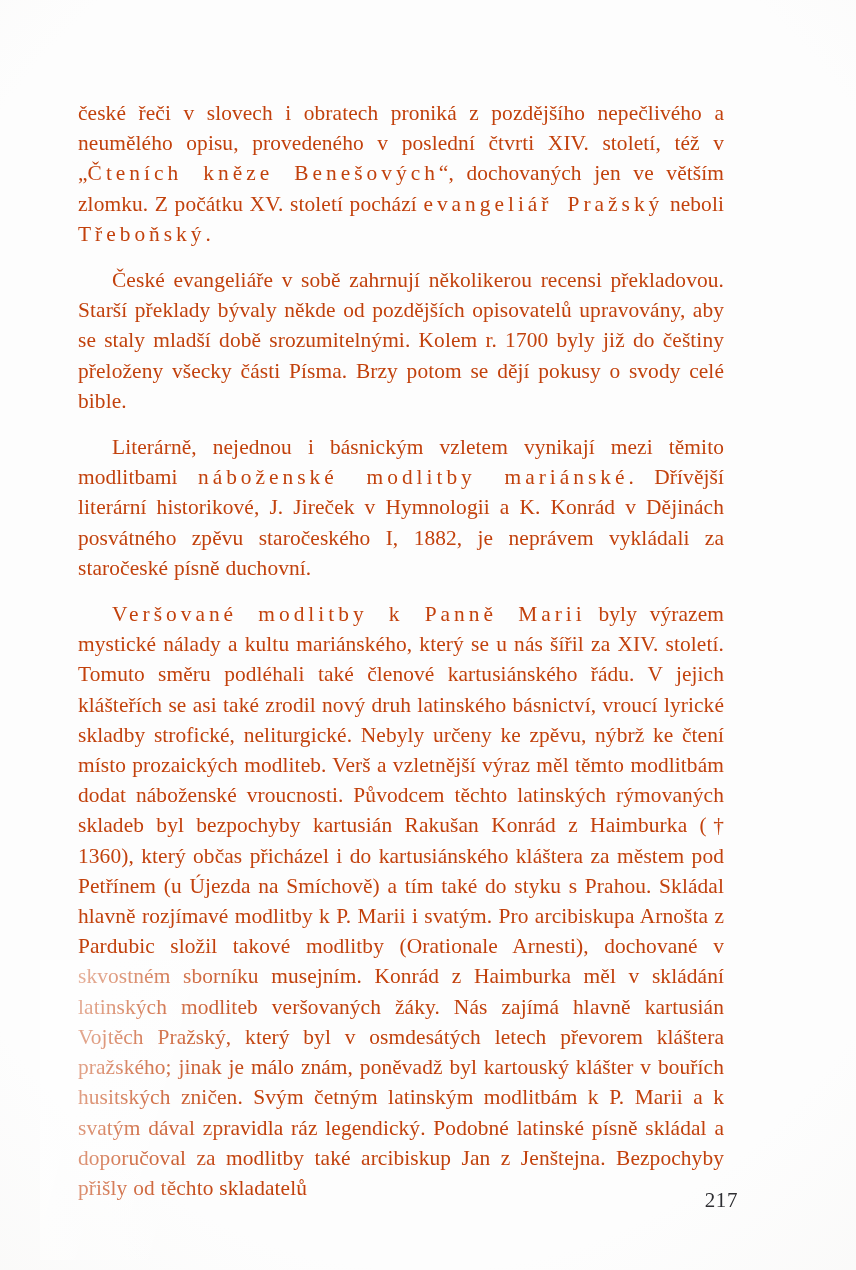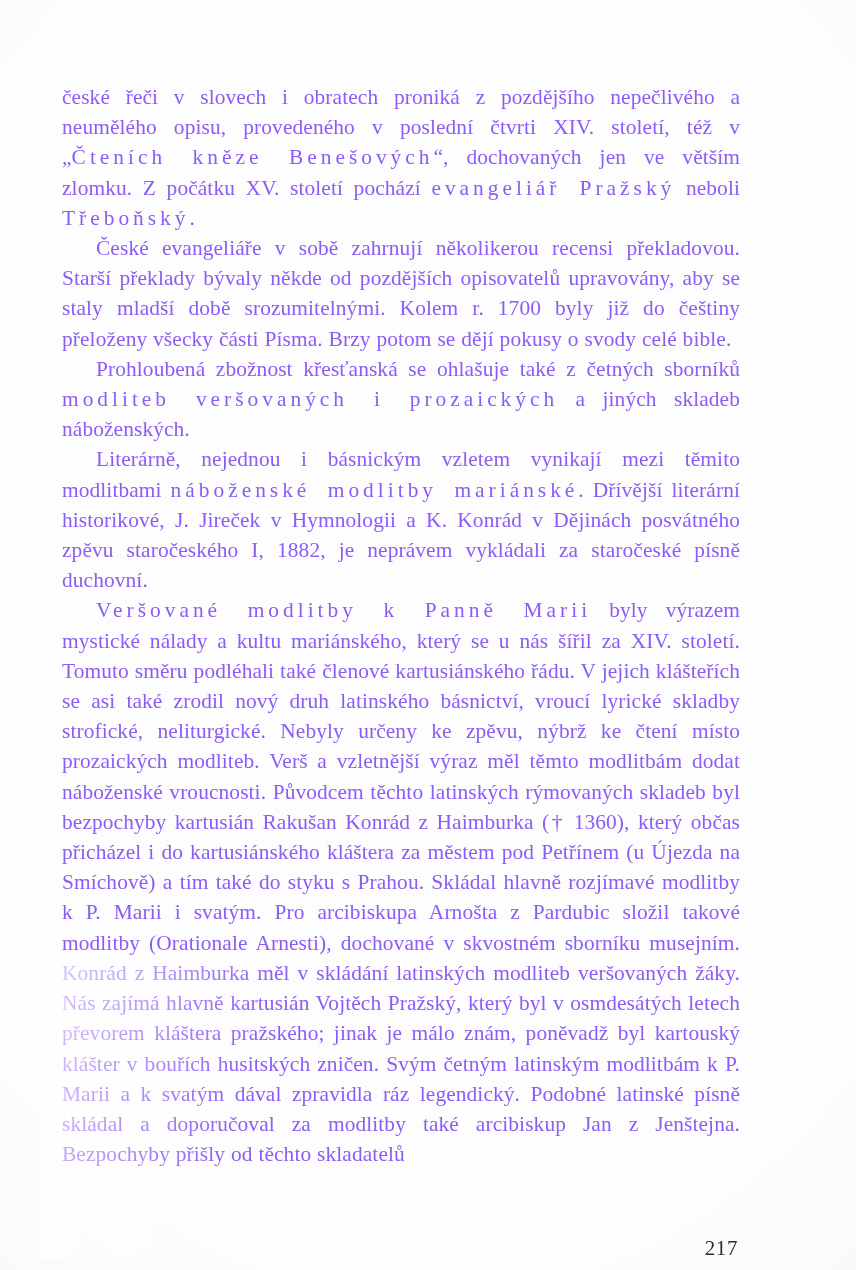--- a/index.html
+++ b/index.html
@@ -24,26 +24,26 @@
       radial-gradient(ellipse 120% 100% at 50% 45%, rgba(255,255,255,0) 55%, rgba(236,234,230,0.55) 100%);
     pointer-events: none;
   }
   .text-column {
     position: absolute;
     left: 62px;
     top: 82px;
     width: 678px;
   }
   p.para {
-    margin: 0;
+    margin: 16px;
     text-align: justify;
     text-align-last: left;
     font-size: 21.4px;
     line-height: 30.2px;
-    color: #8b5cf6;
+    color: #c2410c;
     text-indent: 34px;
     hyphens: manual;
     letter-spacing: 0.1px;
     word-spacing: 0.4px;
   }
   p.para.first {
     text-indent: 0;
   }
   
   .spaced {
@@ -60,37 +60,36 @@
     left: 40px;
     top: 960px;
     width: 230px;
     height: 300px;
     background: linear-gradient(105deg, rgba(255,255,255,0.72) 0%, rgba(255,255,255,0.30) 45%, rgba(255,255,255,0) 80%);
     pointer-events: none;
   }
   .page-number {
     position: absolute;
     right: 118px;
-    top: 1236px;
+    top: 1188px;
     font-size: 21px;
     color: #2e2e32;
     letter-spacing: 0.6px;
   }
 </style>
 </head>
 <body>
 
 <div class="page">
 
   <div class="paper-tone"></div>
 
   <div class="text-column">
     <p class="para first"><span>české řeči v slovech i obratech proniká z pozdějšího nepečlivého a neumělého opisu, provedeného v poslední čtvrti XIV. století, též v </span><span>„</span><span class="spaced">Čteních kněze Benešových</span><span>“, dochovaných jen ve větším zlomku. Z počátku XV. století pochází </span><span class="spaced">evangeliář Pražský</span><span> neboli </span><span class="spaced">Třeboňský</span><span>.</span></p>
     <p class="para"><span>České evangeliáře v sobě zahrnují několikerou recensi překladovou. Starší překlady bývaly někde od pozdějších opisovatelů upravovány, aby se staly mladší době srozumitelnými. Kolem r. 1700 byly již do češtiny přeloženy všecky části Písma. Brzy potom se dějí pokusy o svody celé bible.</span></p>
-    <p class="para"><span>Prohloubená zbožnost křesťanská se ohlašuje také z četných sborníků </span><span class="spaced">modliteb veršovaných i prozaických</span><span> a jiných skladeb náboženských.</span></p>
     <p class="para"><span>Literárně, nejednou i básnickým vzletem vynikají mezi těmito modlitbami </span><span class="spaced">náboženské modlitby mariánské</span><span>. Dřívější literární historikové, </span><span class="ital">J. Jireček</span><span> v Hymnologii a </span><span class="ital">K. Konrád</span><span> v Dějinách posvátného zpěvu staročeského I, 1882, je neprávem vykládali za staročeské písně duchovní.</span></p>
     <p class="para fade-1"><span class="spaced">Veršované modlitby k Panně Marii</span><span> byly výrazem mystické nálady a kultu mariánského, který se u nás šířil za XIV. století. Tomuto směru podléhali také členové kartusiánského řádu. V jejich klášteřích se asi také zrodil nový druh latinského básnictví, vroucí lyrické skladby strofické, neliturgické. Nebyly určeny ke zpěvu, nýbrž ke čtení místo prozaických modliteb. Verš a vzletnější výraz měl těmto modlitbám dodat náboženské vroucnosti. Původcem těchto latinských rýmovaných skladeb byl bezpochyby kartusián Rakušan Konrád z Haimburka († 1360), který občas přicházel i do kartusiánského kláštera za městem pod Petřínem (u Újezda na Smíchově) a tím také do styku s Prahou. Skládal hlavně rozjímavé modlitby k P. Marii i svatým. Pro arcibiskupa Arnošta z Pardubic složil takové modlitby (Orationale Arnesti), dochované v skvostném sborníku musejním. Konrád z Haimburka měl v skládání latinských modliteb veršovaných žáky. Nás zajímá hlavně kartusián Vojtěch Pražský, který byl v osmdesátých letech převorem kláštera pražského; jinak je málo znám, poněvadž byl kartouský klášter v bouřích husitských zničen. Svým četným latinským modlitbám k P. Marii a k svatým dával zpravidla ráz legendický. Podobné latinské písně skládal a doporučoval za modlitby také arcibiskup Jan z Jenštejna. Bezpochyby přišly od těchto skladatelů</span></p>
   </div>
 
   <div class="ink-wash"></div>
 
   <div class="page-number">217</div>
 
 </div>
 

